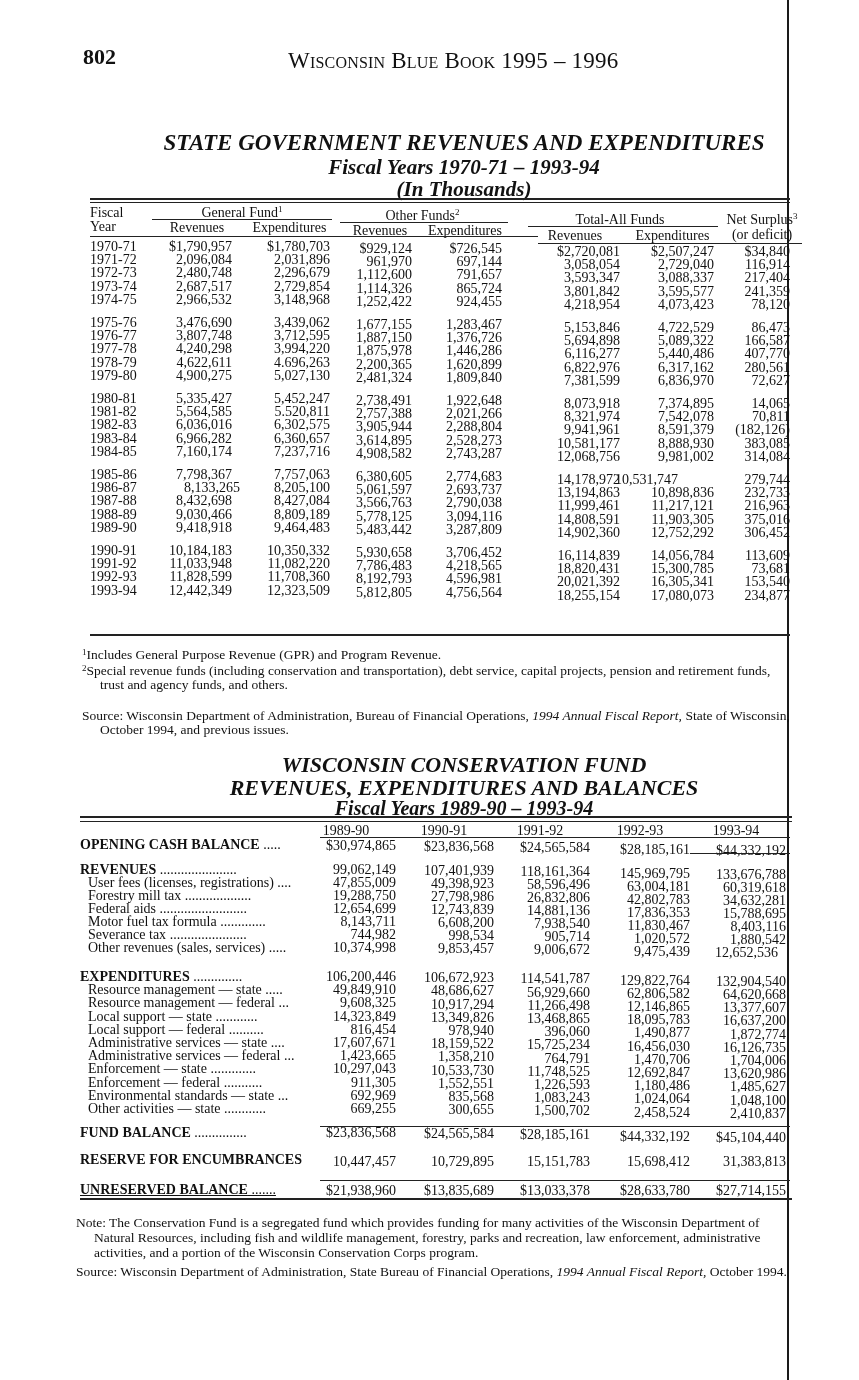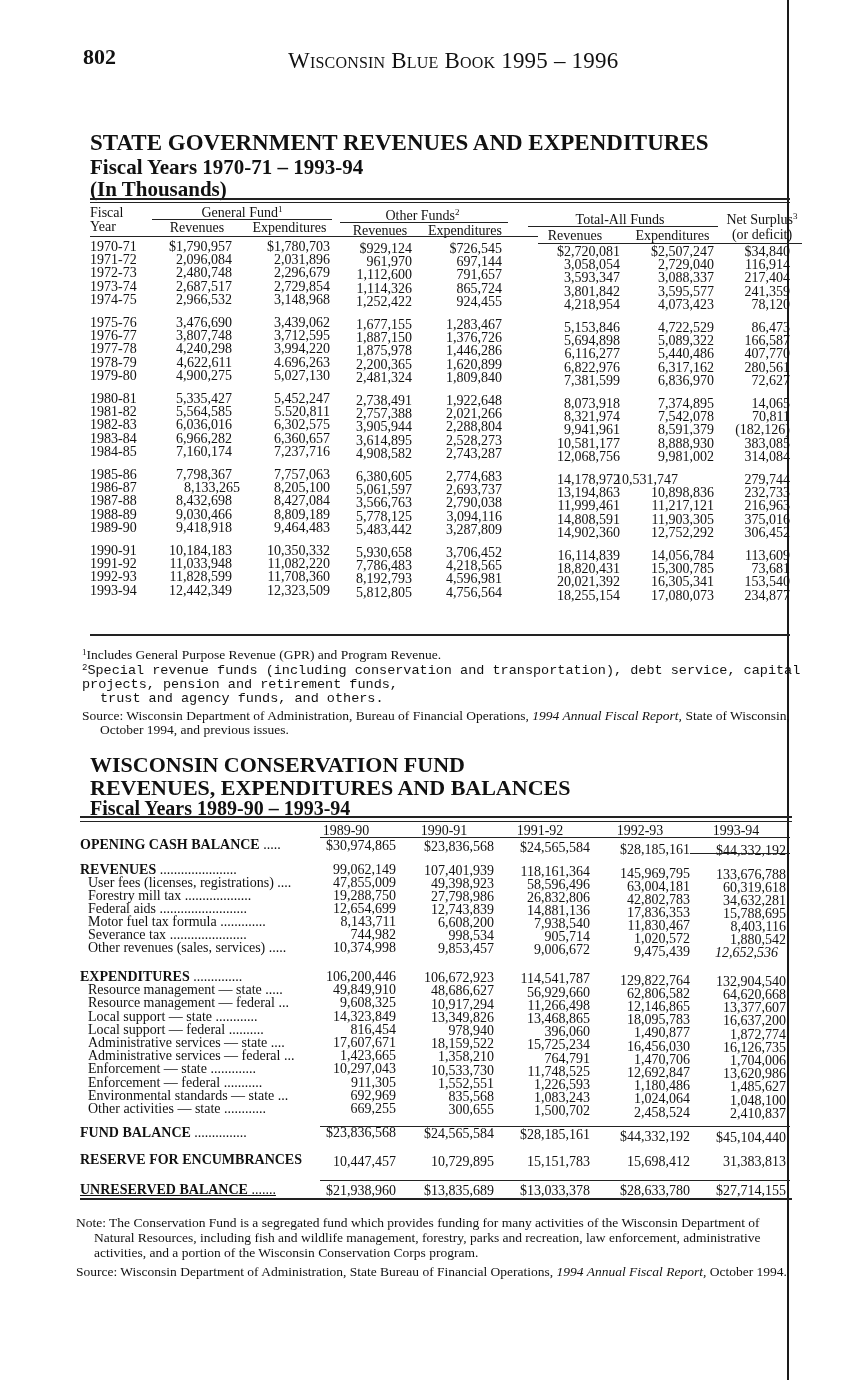--- a/index.html
+++ b/index.html
@@ -2,21 +2,21 @@
 <html><head>
 <meta charset="utf-8">
 <style>
   html, body { margin: 0; padding: 0; background: #ffffff; }
   body { width: 859px; height: 1380px; position: relative; overflow: hidden;
          font-family: "Liberation Serif", "DejaVu Serif", serif; color: #111; }
   .page { position: absolute; left: 0; top: 0; width: 859px; height: 1380px; }
   .vrule { position: absolute; left: 787px; top: 0; width: 2px; height: 1380px; background: #1a1a1a; }
   .pnum { position: absolute; left: 83px; top: 44px; font-size: 22px; font-weight: bold; }
   .runhead { position: absolute; left: 288px; top: 48px; font-size: 23px; font-variant: small-caps; letter-spacing: 0.2px; }
-  .title { position: absolute; left: 90px; width: 712px; text-align: left; font-weight: bold; }
+  .title { position: absolute; left: 108px; width: 712px; text-align: center; font-weight: bold; font-style: italic; }
   .t1 { top: 130px; font-size: 23px; }
   .t2 { top: 155px; font-size: 21px; }
   .t3 { top: 177px; font-size: 21px; }
   .rule { position: absolute; background: #222; height: 1px; }
   .cell { position: absolute; font-size: 14px; line-height: 13px; white-space: nowrap; }
   .r { text-align: right; }
   .c { text-align: center; }
   .hdr { font-size: 14px; }
   .fn { position: absolute; left: 82px; font-size: 13.5px; line-height: 14px; width: 720px; }
   .fn .ind { padding-left: 18px; display: block; }
@@ -305,21 +305,21 @@
         <div class="cell r" style="left: 302px; width: 110px; top: 585.6px;">5,812,805</div>
         <div class="cell r" style="left: 392px; width: 110px; top: 585.6px;">4,756,564</div>
         <div class="cell r" style="left: 510px; width: 110px; top: 588.6px;">18,255,154</div>
         <div class="cell r" style="left: 604px; width: 110px; top: 588.6px;">17,080,073</div>
         <div class="cell r" style="left: 680px; width: 110px; top: 588.6px;">234,877</div>
       </div>
     </div>
   <div class="rule" style="left:90px;top:634px;width:700px;height:2px;"></div>
 
   <div class="fn" style="top:648px;"><sup>1</sup><span>Includes General Purpose Revenue (GPR) and Program Revenue.</span></div>
-  <div class="fn" style="top:664px;font-family:Liberation Mono, monospace;"><sup>2</sup><span>Special revenue funds (including conservation and transportation), debt service, capital projects, pension and retirement funds,</span><span class="ind">trust and agency funds, and others.</span></div>
+  <div class="fn" style="top:664px;"><sup>2</sup><span>Special revenue funds (including conservation and transportation), debt service, capital projects, pension and retirement funds,</span><span class="ind">trust and agency funds, and others.</span></div>
   <div class="fn" style="top:709px;"><span>Source: Wisconsin Department of Administration, Bureau of Financial Operations, </span><i>1994 Annual Fiscal Report,</i><span> State of Wisconsin,</span><span class="ind">October 1994, and previous issues.</span></div>
 
   <div class="title ct2">REVENUES, EXPENDITURES AND BALANCES</div>
   <div class="title ct1">WISCONSIN CONSERVATION FUND</div>
   <div class="title ct3">Fiscal Years 1989-90 – 1993-94</div>
 
   <div class="rule" style="left:80px;top:816px;width:712px;height:2px;"></div>
   <div class="rule" style="left:80px;top:821px;width:712px;"></div>
 
   <div id="t2body">
@@ -370,21 +370,21 @@
       <div class="cell r" style="left: 286px; width: 110px; top: 928px;">744,982</div>
       <div class="cell r" style="left: 384px; width: 110px; top: 929.2px;">998,534</div>
       <div class="cell r" style="left: 480px; width: 110px; top: 930.4px;">905,714</div>
       <div class="cell r" style="left: 580px; width: 110px; top: 931.6px;">1,020,572</div>
       <div class="cell r" style="left: 676px; width: 110px; top: 932.8px;">1,880,542</div>
       <div class="lbl" style="left: 88px; top: 941px;"><span>Other revenues (sales, services)</span><span> .....</span></div>
       <div class="cell r" style="left: 286px; width: 110px; top: 941px;">10,374,998</div>
       <div class="cell r" style="left: 384px; width: 110px; top: 942.2px;">9,853,457</div>
       <div class="cell r" style="left: 480px; width: 110px; top: 943.4px;">9,006,672</div>
       <div class="cell r" style="left: 580px; width: 110px; top: 944.6px;">9,475,439</div>
-      <div class="cell r" style="left: 676px; width: 102px; top: 945.8px; font-style: italic;">12,652,536</div>
+      <div class="cell r" style="left: 676px; width: 102px; top: 945.8px;">12,652,536</div>
       <div class="lbl b" style="left: 80px; top: 970px;"><span>EXPENDITURES</span><span style="font-weight:normal"> ..............</span></div>
       <div class="cell r" style="left: 286px; width: 110px; top: 970px;">106,200,446</div>
       <div class="cell r" style="left: 384px; width: 110px; top: 971.2px;">106,672,923</div>
       <div class="cell r" style="left: 480px; width: 110px; top: 972.4px;">114,541,787</div>
       <div class="cell r" style="left: 580px; width: 110px; top: 973.6px;">129,822,764</div>
       <div class="cell r" style="left: 676px; width: 110px; top: 974.8px;">132,904,540</div>
       <div class="lbl" style="left: 88px; top: 983.2px;"><span>Resource management — state</span><span> .....</span></div>
       <div class="cell r" style="left: 286px; width: 110px; top: 983.2px;">49,849,910</div>
       <div class="cell r" style="left: 384px; width: 110px; top: 984.4px;">48,686,627</div>
       <div class="cell r" style="left: 480px; width: 110px; top: 985.6px;">56,929,660</div>

